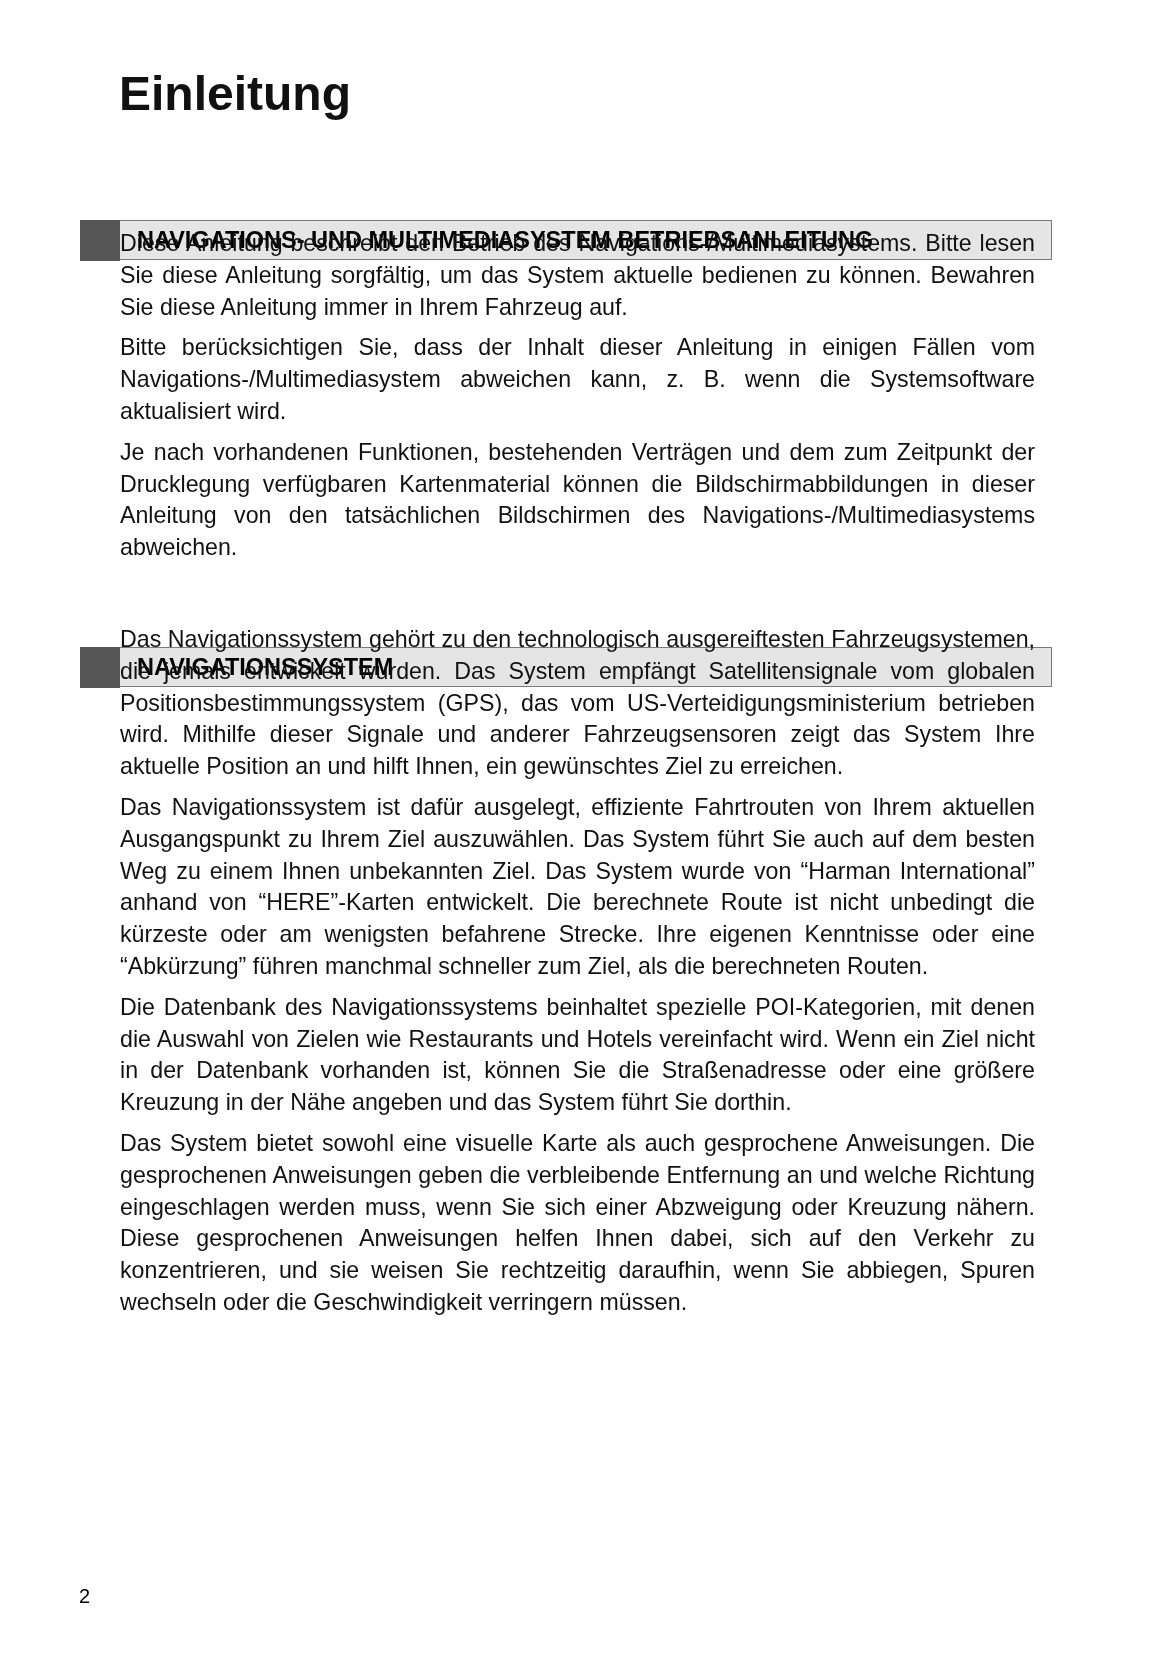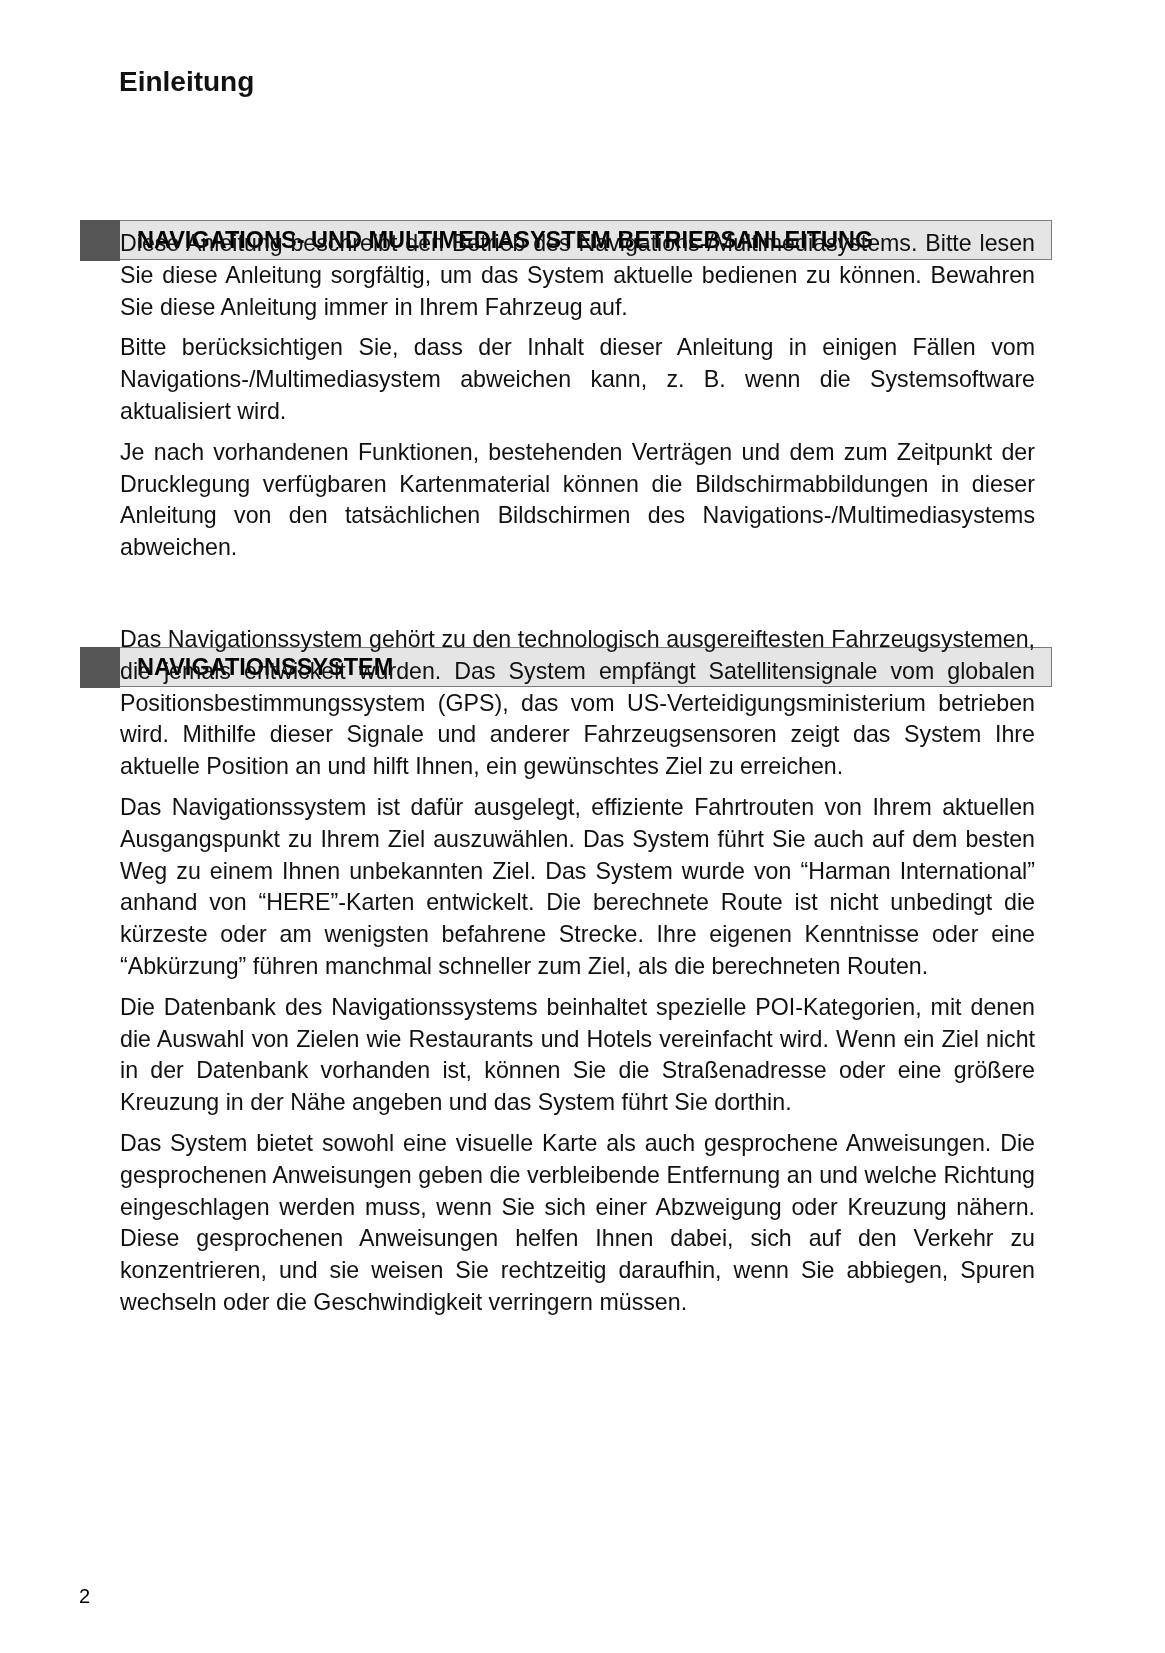--- a/index.html
+++ b/index.html
@@ -2,21 +2,21 @@
 <html><head>
 <meta charset="utf-8">
 <style>
   html, body { margin: 0; padding: 0; background: #ffffff; }
   body {
     width: 1165px; height: 1653px; position: relative; overflow: hidden;
     font-family: "Liberation Sans", sans-serif; color: #111111;
   }
   .title {
     position: absolute; left: 119px; top: 66px;
-    font-size: 28px; font-weight: bold; letter-spacing: 0px; margin: 0;
+    font-size: 48px; font-weight: bold; letter-spacing: 0px; margin: 0;
   }
   .section-head {
     position: absolute; left: 80px; width: 972px; height: 40px;
     box-sizing: border-box; border: 1.5px solid #7a7a7a; background: #e5e5e5; margin-top: 47px;
   }
   .section-head .bar {
     position: absolute; left: -1.5px; top: -1.5px; bottom: -1.5px; width: 40px;
     background: #555555;
   }
   .section-head .label {

